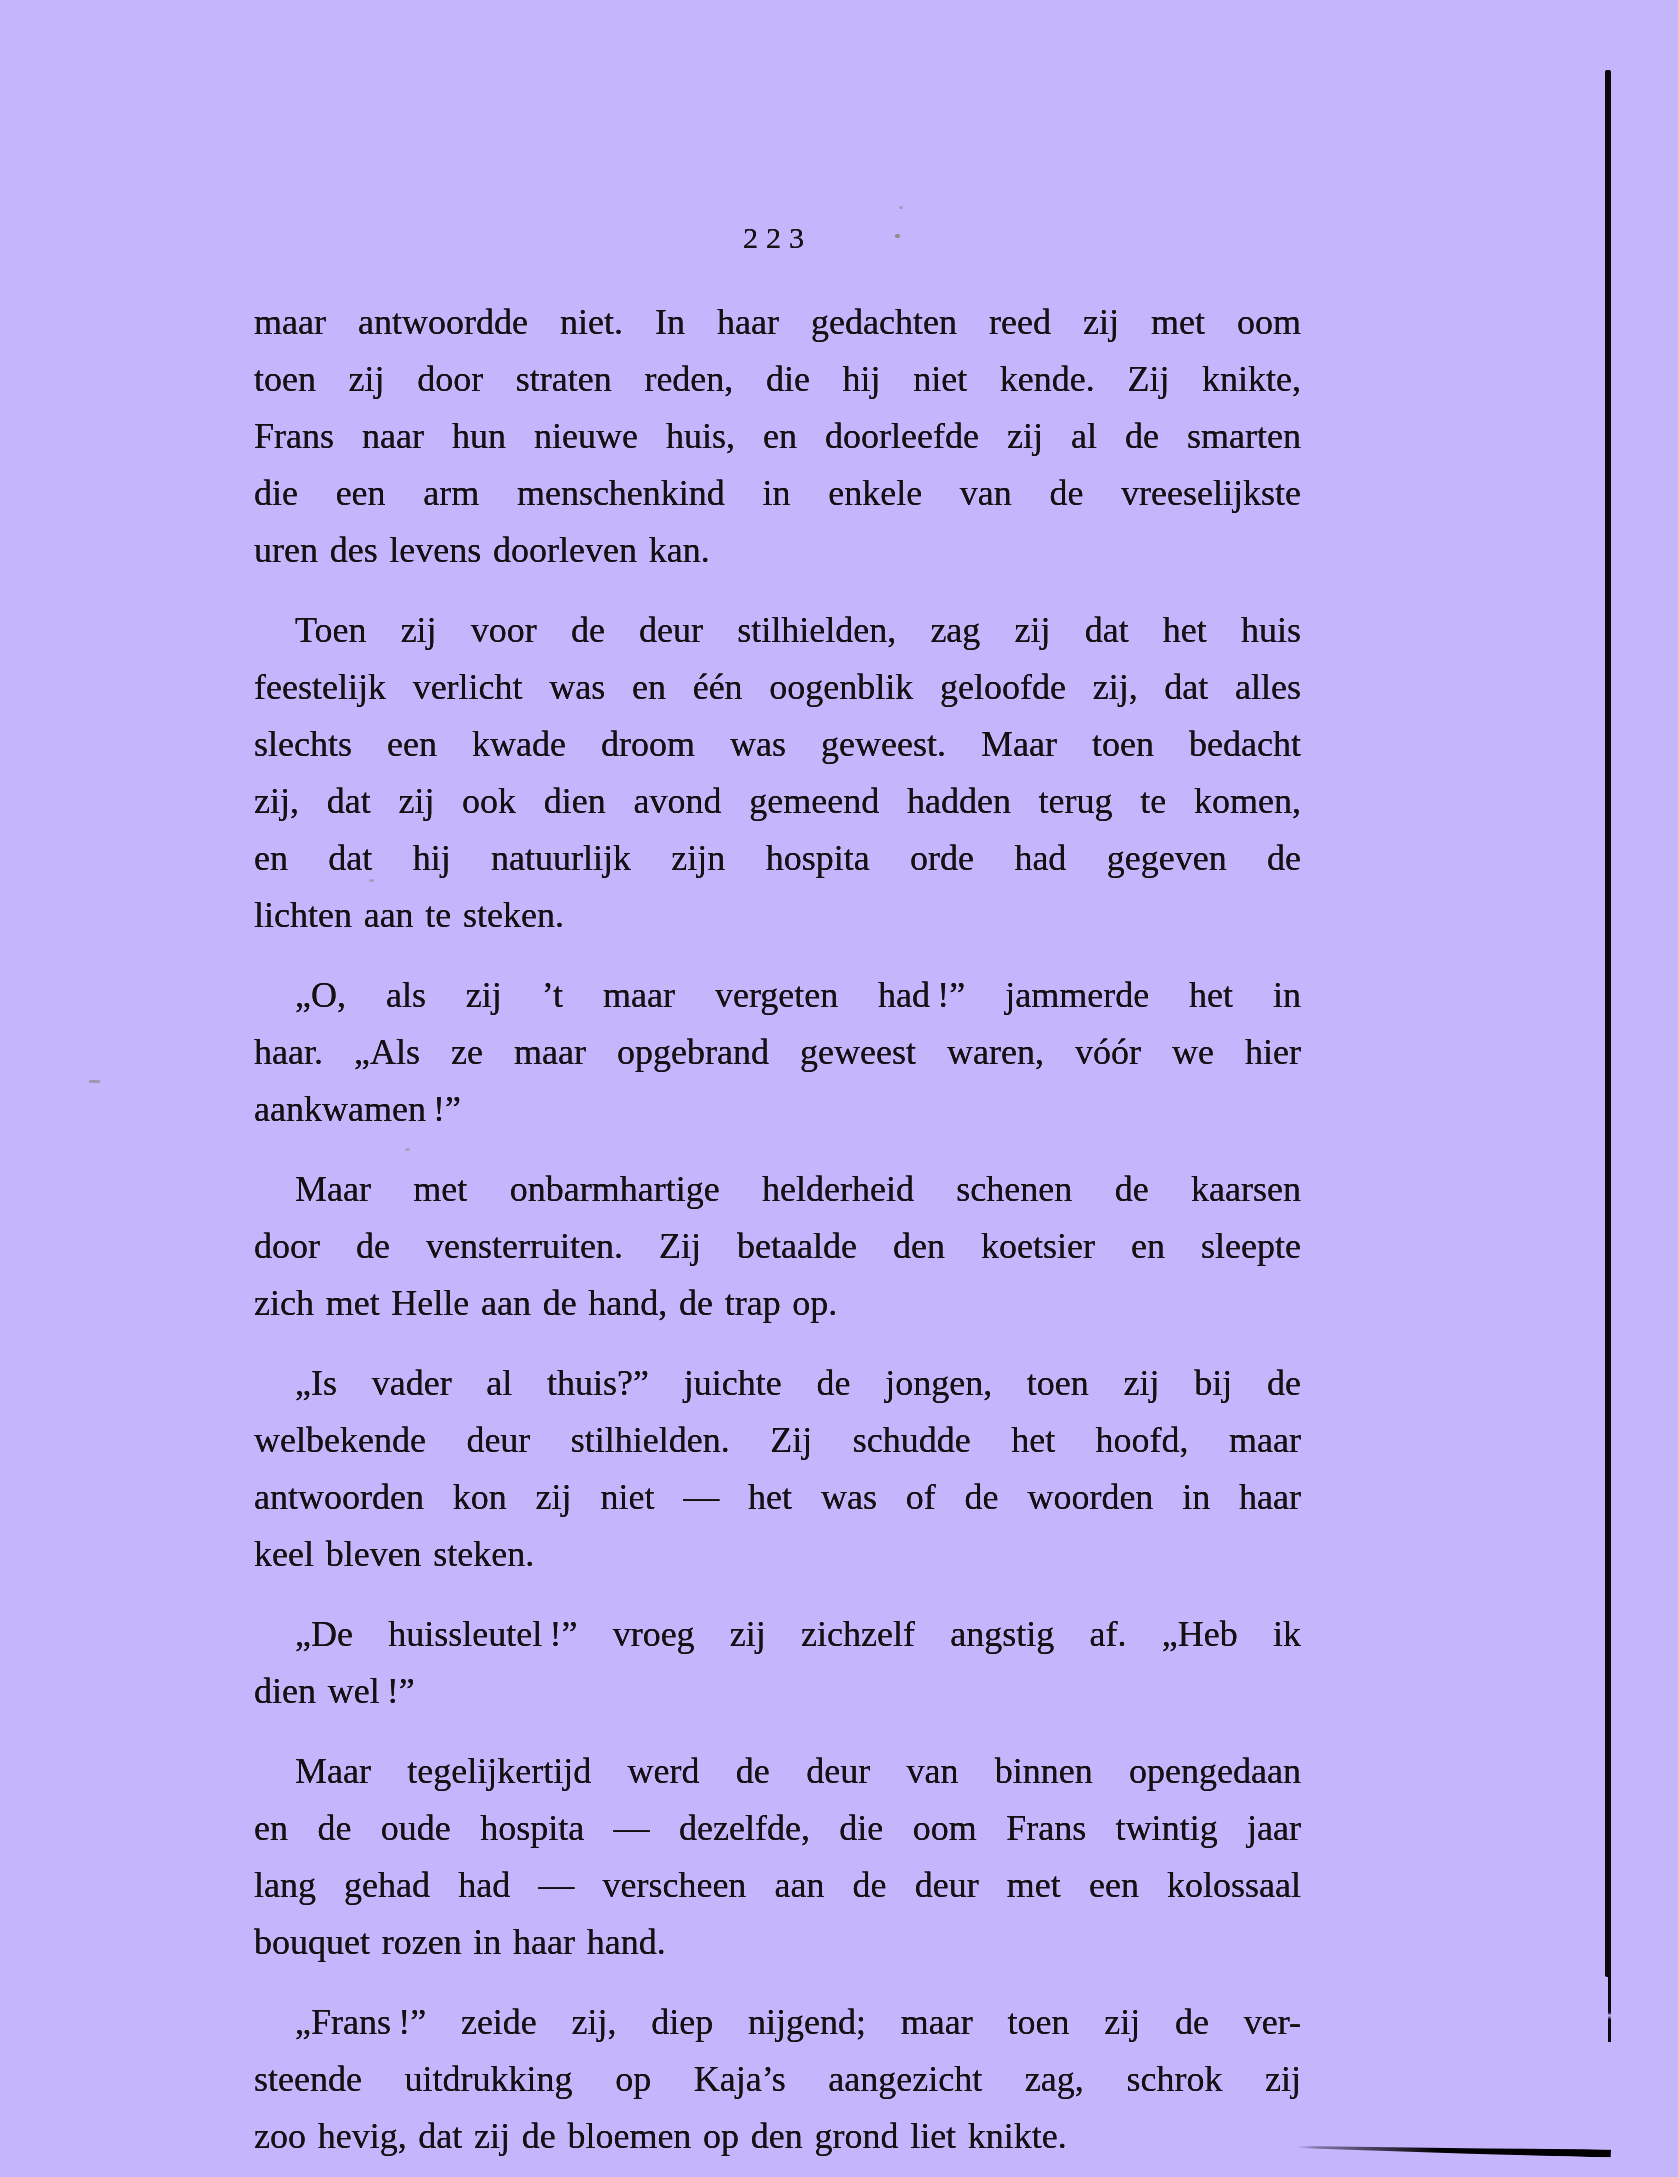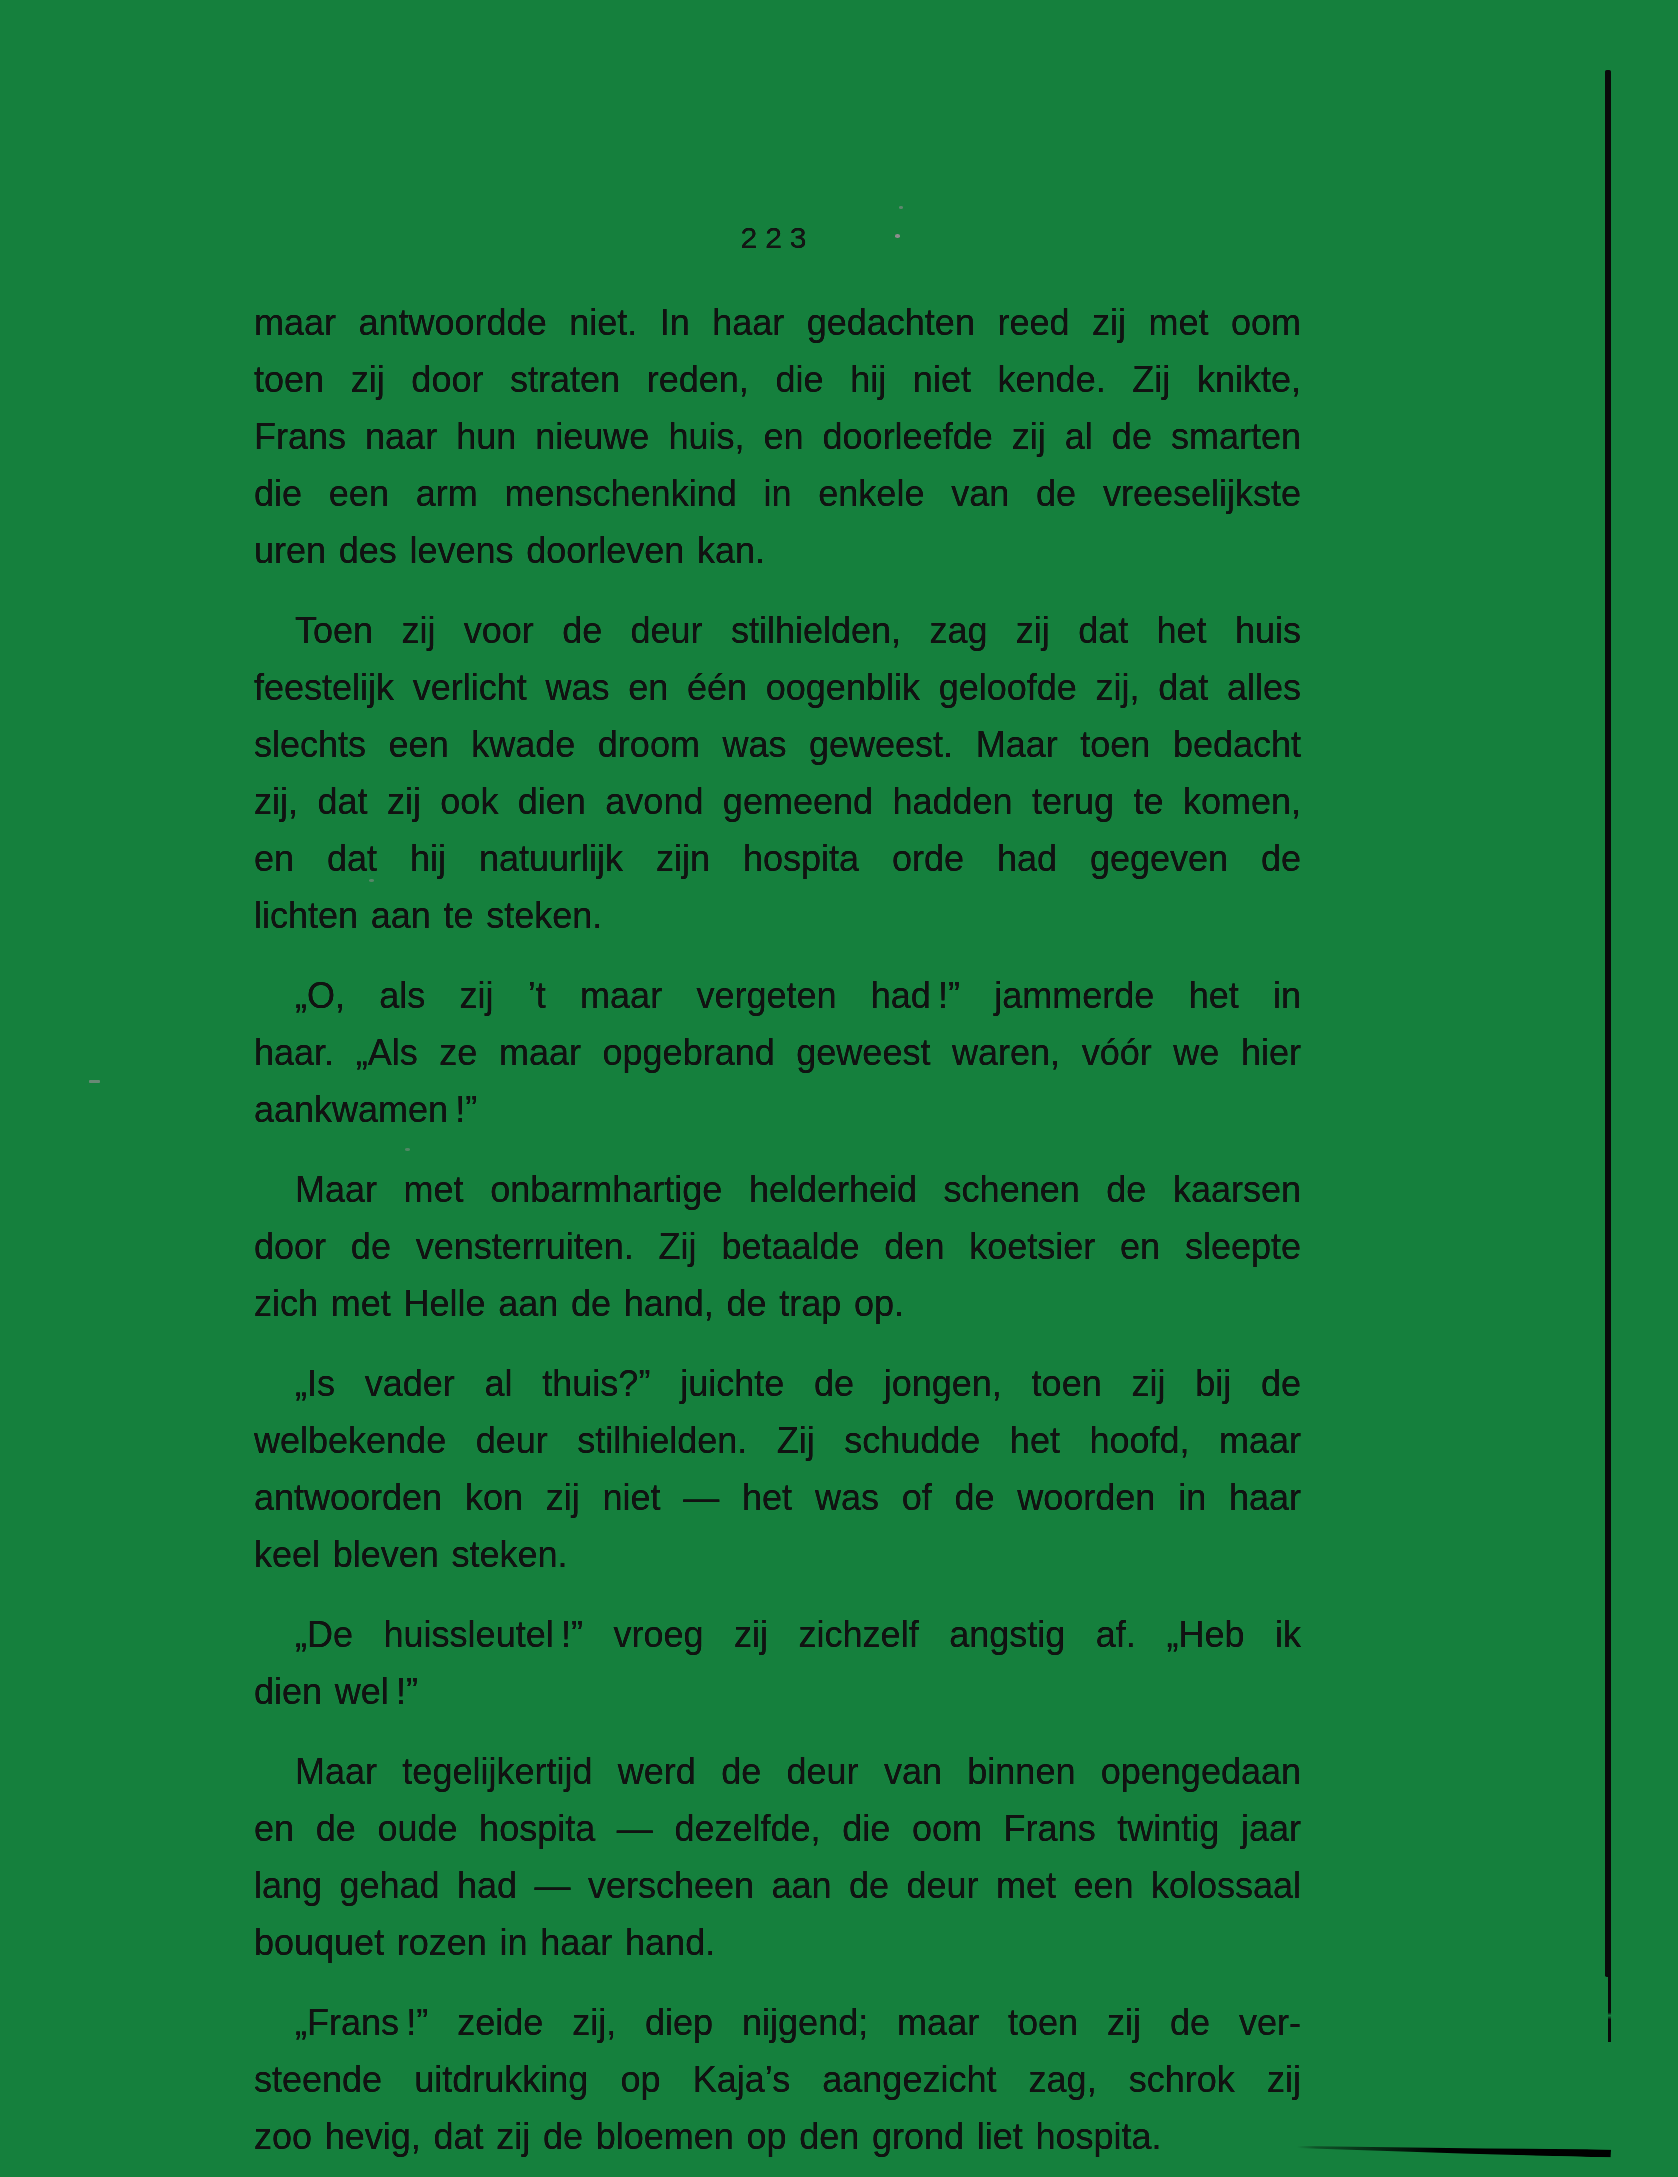--- a/index.html
+++ b/index.html
@@ -4,23 +4,23 @@
 <style>
   html, body {
     margin: 0;
     padding: 0;
     background: #ffffff;
   }
   .page {
     position: relative;
     width: 1679px;
     height: 2178px;
-    background: #15803d;
+    background: #c4b5fd;
     overflow: hidden;
-    font-family: Liberation Sans, sans-serif;
+    font-family: Liberation Serif, serif;
     color: #121212;
   }
   .page-number {
     position: absolute;
     top: 221px;
     left: 254px;
     width: 1047px;
     text-align: center;
     font-size: 30px;
     letter-spacing: 8px;
@@ -125,21 +125,21 @@
       <div class="line jline">antwoorden kon zij niet — het was of de woorden in haar</div>
       <div class="line">keel bleven steken.</div>
       <div class="line jline indent">„De huissleutel !” vroeg zij zichzelf angstig af. „Heb ik</div>
       <div class="line">dien wel !”</div>
       <div class="line jline indent">Maar tegelijkertijd werd de deur van binnen opengedaan</div>
       <div class="line jline">en de oude hospita — dezelfde, die oom Frans twintig jaar</div>
       <div class="line jline">lang gehad had — verscheen aan de deur met een kolossaal</div>
       <div class="line">bouquet rozen in haar hand.</div>
       <div class="line jline indent">„Frans !” zeide zij, diep nijgend; maar toen zij de ver-</div>
       <div class="line jline">steende uitdrukking op Kaja’s aangezicht zag, schrok zij</div>
-      <div class="line">zoo hevig, dat zij de bloemen op den grond liet hospita.</div>
+      <div class="line">zoo hevig, dat zij de bloemen op den grond liet knikte.</div>
     </div>
 
   <div class="edge-line"></div>
   <div class="edge-line-tail"></div>
   <div class="bottom-rule"></div>
 
   <div class="speck speck-a"></div>
   <div class="speck speck-b"></div>
   <div class="speck speck-c"></div>
   <div class="speck speck-d"></div>

